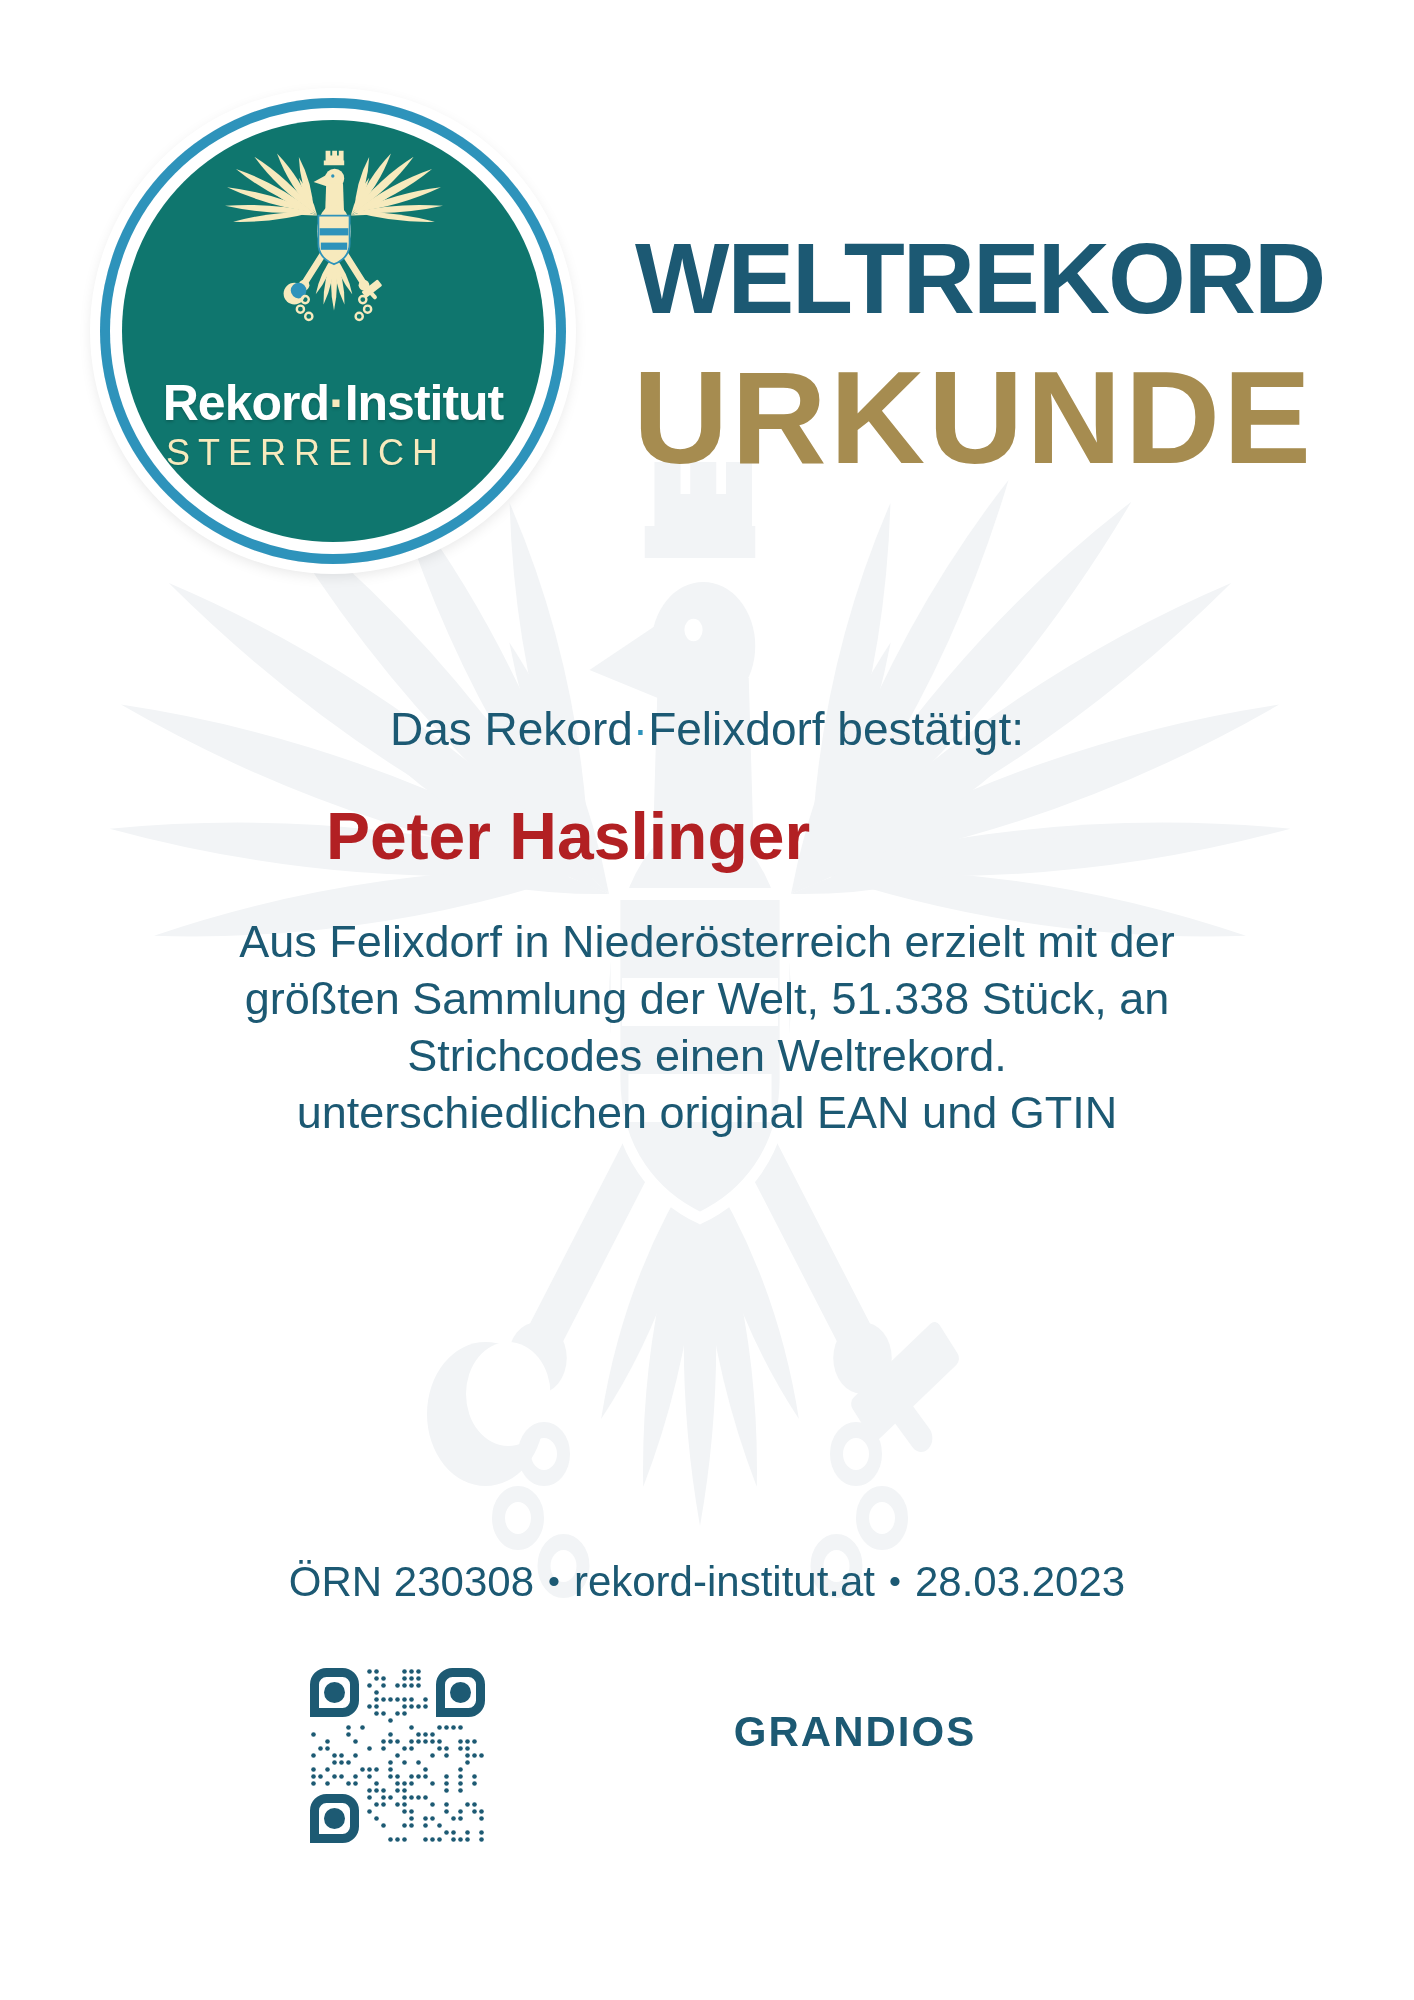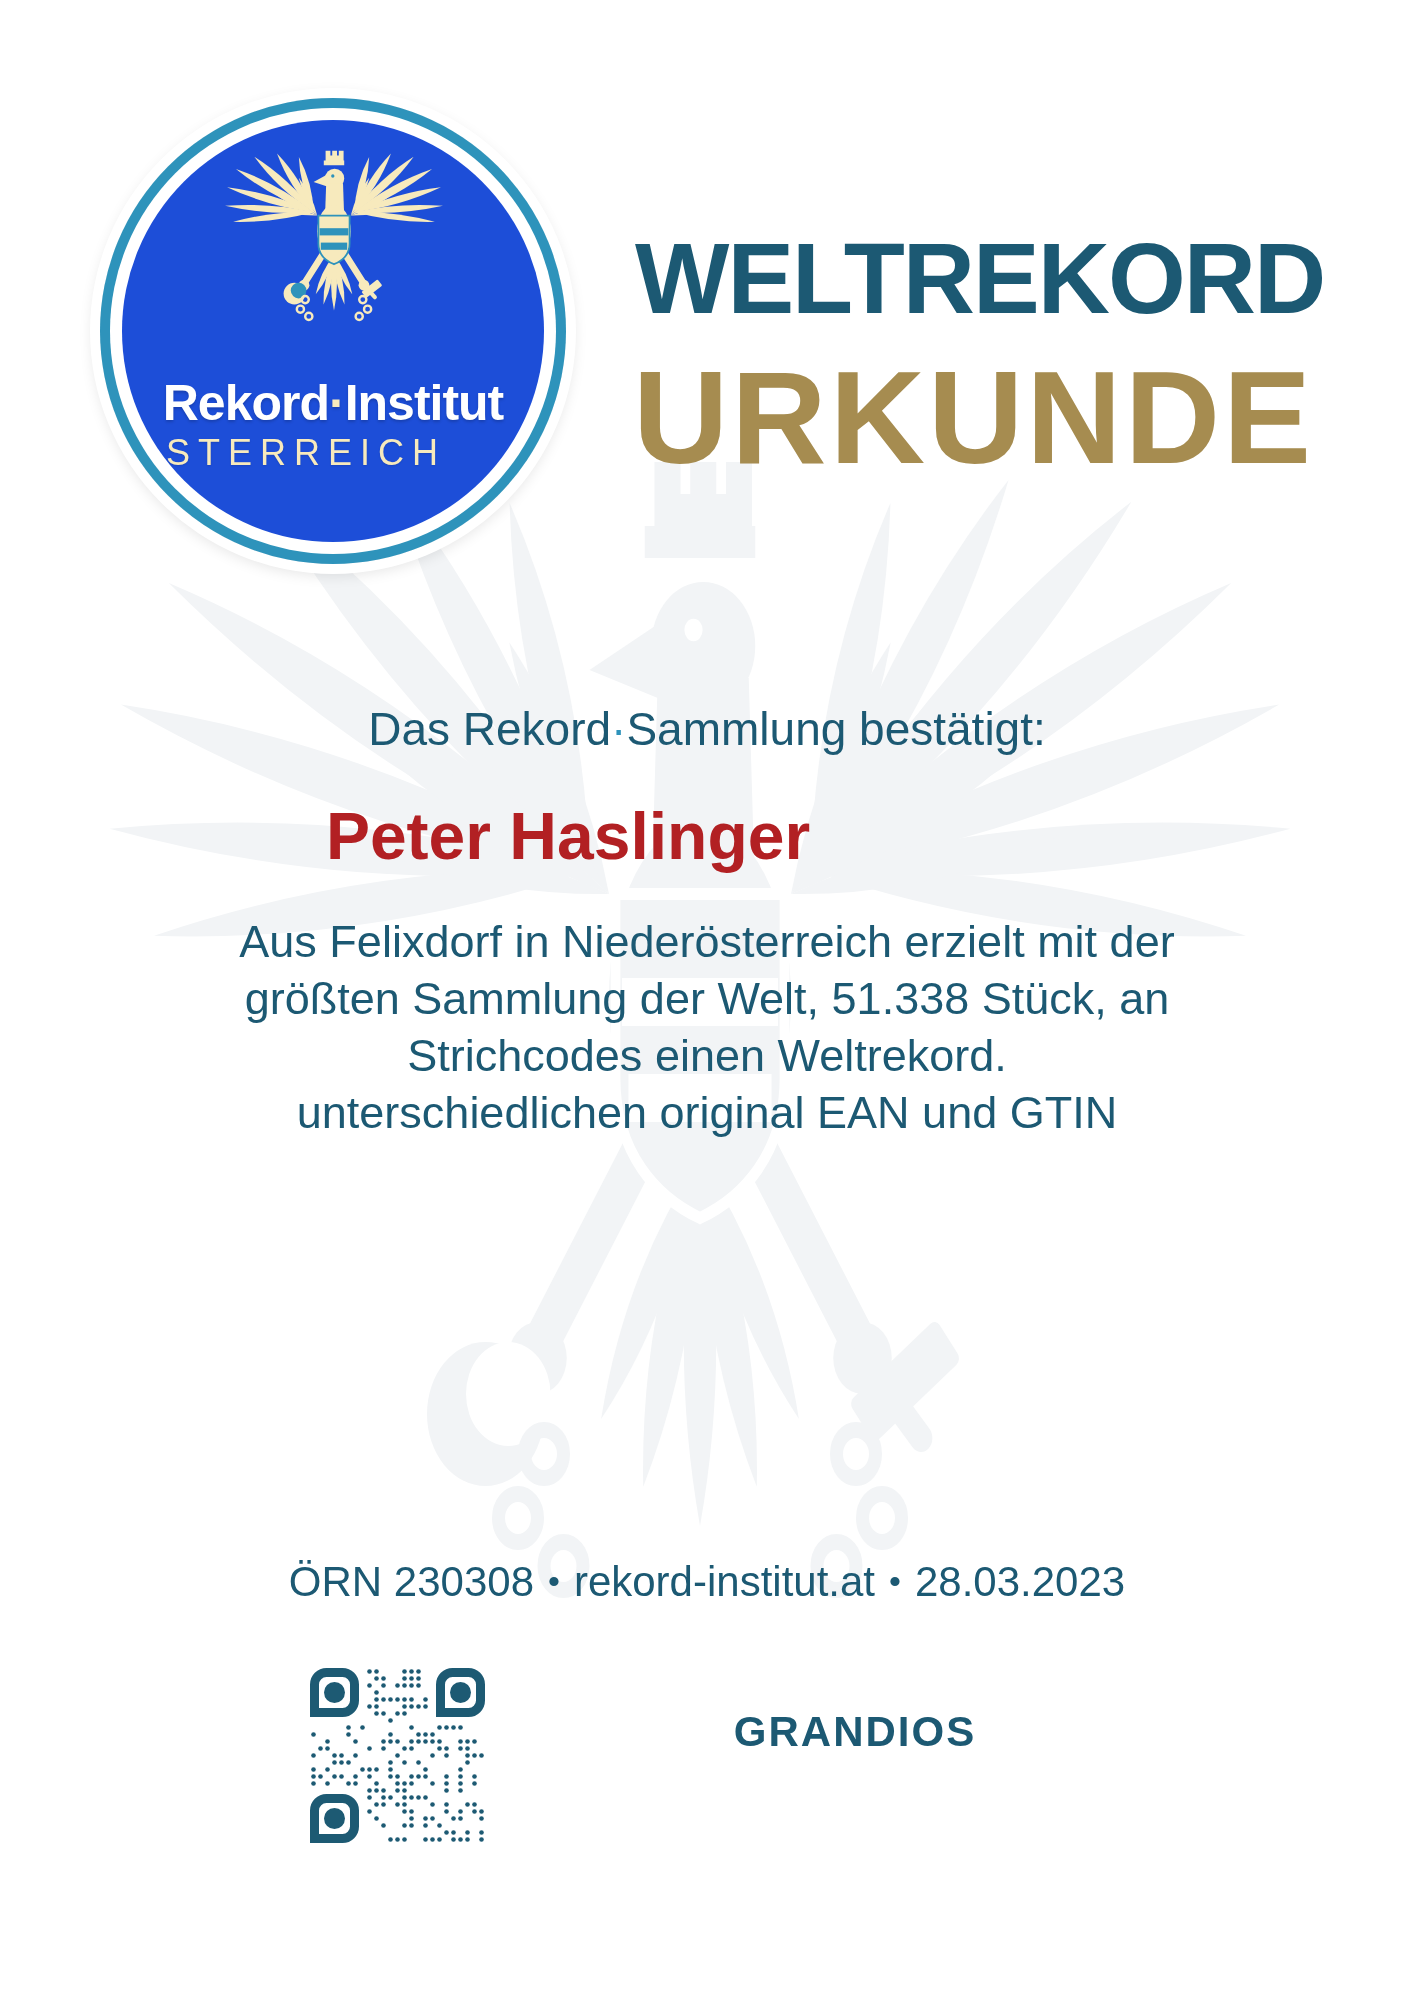--- a/index.html
+++ b/index.html
@@ -106,21 +106,21 @@
       <circle cx="256" cy="282" r="6" fill="none" stroke="#f2f4f6" stroke-width="4"></circle>
       <circle cx="242" cy="294" r="6" fill="none" stroke="#f2f4f6" stroke-width="4"></circle>
       <path d="M174,126 h52 v46 c0,19 -13,30 -26,35 c-13,-5 -26,-16 -26,-35 Z" fill="#f2f4f6" stroke="#ffffff" stroke-width="3"></path>
       <rect x="176" y="147" width="48" height="12" fill="#ffffff"></rect>
       <rect x="178" y="171" width="44" height="12" fill="#ffffff"></rect>
     </svg>
 
   <div class="logo">
     <div class="logo-ring" style="background: rgb(46, 147, 187);"></div>
     <div class="logo-white"></div>
-    <div class="logo-disc" style="background: #1d4ed8;">
+    <div class="logo-disc" style="background: #0f766e;">
       <svg class="logo-eagle" viewBox="0 0 400 400">
           <g>
             <path d="M 234 120 Q 256.9190887315495 76.96553274739698 258.5878092847395 28.237046502538504 Q 235.66872055318998 71.27151375514153 234 120 Z" fill="#f7eabd"></path>
             <path d="M 234 120 Q 274.6469348472864 77.59626564180397 294.94071538681857 22.474468942011015 Q 254.29378053953215 64.87820330020705 234 120 Z" fill="#f7eabd"></path>
             <path d="M 234 120 Q 292.2323535401065 83.47270881683058 332.732749718588 27.93022139156271 Q 274.50039617848154 64.45751257473215 234 120 Z" fill="#f7eabd"></path>
             <path d="M 234 120 Q 305.0243833915177 95.49414429458321 363.44371665663056 48.248176203542116 Q 292.4193332651129 72.75403190895892 234 120 Z" fill="#f7eabd"></path>
             <path d="M 234 120 Q 309.40227546517787 110.86233866498489 378.1892543907478 78.65439662745013 Q 302.78697892556994 87.79205796246524 234 120 Z" fill="#f7eabd"></path>
             <path d="M 234 120 Q 308.58706093041235 125.81122549579278 381.639479438454 109.67604188586945 Q 307.05241850804157 103.86481639007665 234 120 Z" fill="#f7eabd"></path>
             <path d="M 234 120 Q 299.77817180173776 138.15164219626067 367.9937304715785 136.45236135969492 Q 302.21555866984073 118.30071916343424 234 120 Z" fill="#f7eabd"></path>
             <path d="M 228 126 Q 250.53334250801103 98.04917755384177 258.6859802752354 63.08441675905831 Q 236.15263776722438 91.03523920521654 228 126 Z" fill="#f7eabd"></path>
@@ -174,21 +174,21 @@
           <rect x="178" y="171" width="44" height="12" fill="#2e93bb"></rect>
         </svg>
       <div class="logo-line1"><span>Rekord</span><span class="logo-dot" style="color: rgb(247, 234, 189);">·</span><span>Institut</span></div>
       <div class="logo-line2" style="color: rgb(247, 234, 189);">ÖSTERREICH</div>
     </div>
   </div>
 
   <div class="headline1" style="color: rgb(28, 89, 115);">WELTREKORD</div>
   <div class="headline2" style="color: rgb(166, 140, 80); text-align: center;">URKUNDE</div>
 
-  <div class="intro" style="color: rgb(28, 89, 115);"><span>Das Rekord</span><span class="intro-dot" style="color: rgb(46, 147, 187);">·</span><span>Sammlung bestätigt:</span></div>
+  <div class="intro" style="color: rgb(28, 89, 115);"><span>Das Rekord</span><span class="intro-dot" style="color: rgb(46, 147, 187);">·</span><span>Felixdorf bestätigt:</span></div>
 
   <div class="name" style="color: rgb(178, 32, 35);">Peter Haslinger</div>
 
   <div class="bodytext" style="color: rgb(28, 89, 115);">
     <div>Aus Felixdorf in Niederösterreich erzielt mit der</div>
     <div>größten Sammlung der Welt, 51.338 Stück, an</div>
     <div>Strichcodes einen Weltrekord.</div>
     <div>unterschiedlichen original EAN und GTIN</div>
   </div>
 

